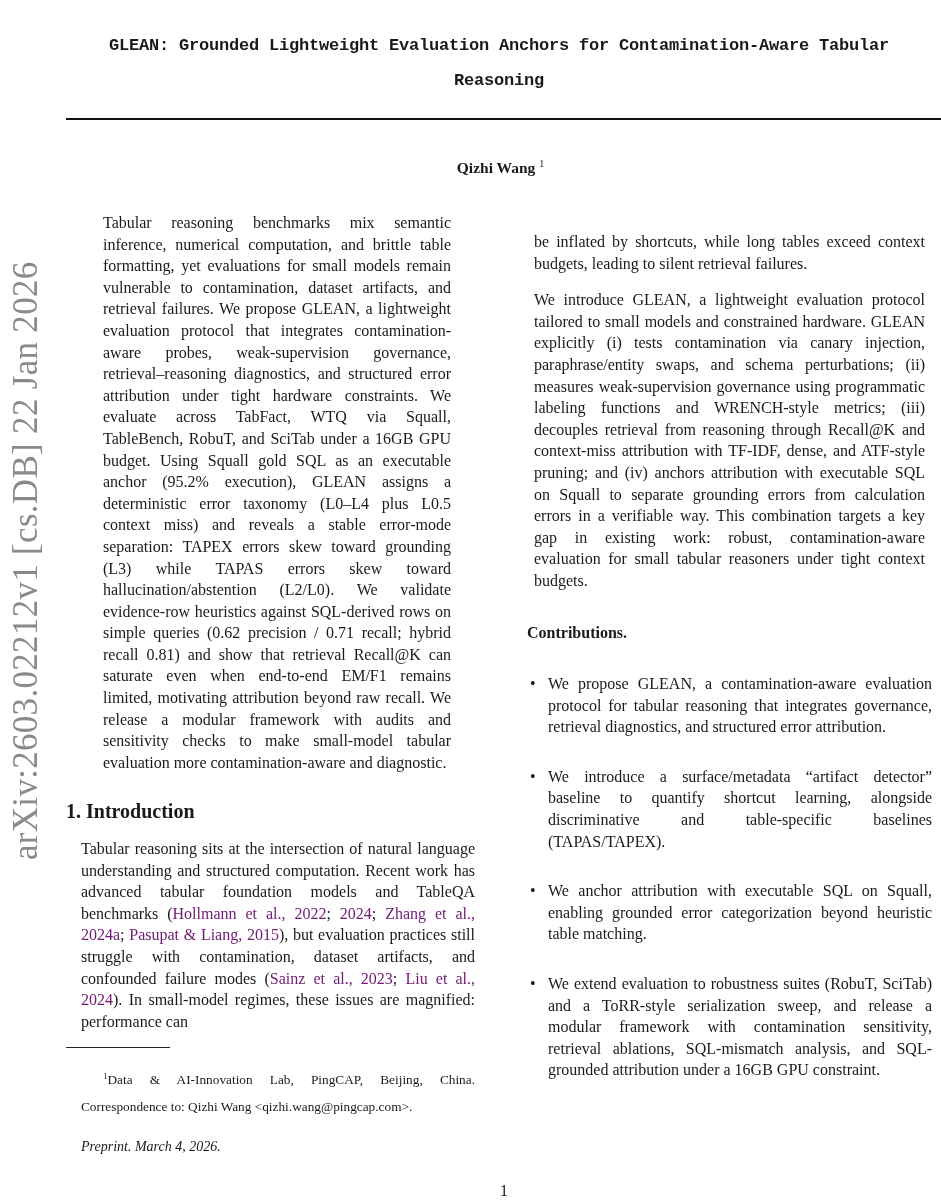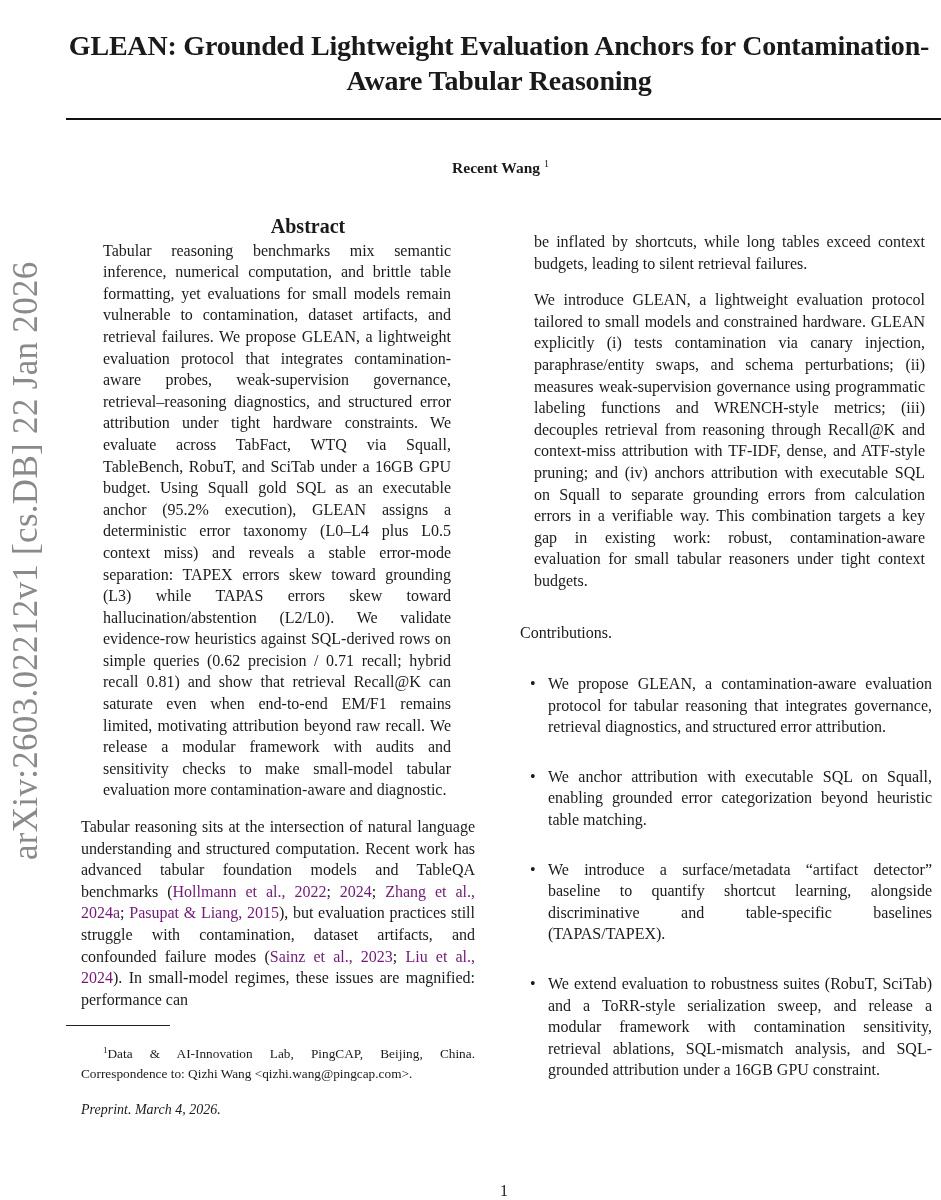--- a/index.html
+++ b/index.html
@@ -1,72 +1,72 @@
 <!DOCTYPE html>
 <html><head>
 <meta charset="utf-8">
 <style>
   html, body { margin:0; padding:0; background:#fff; }
   body { width:941px; height:1200px; position:relative; overflow:hidden;
          font-family:"Liberation Serif", "DejaVu Serif", serif; color:#1a1a1a; }
   .title { position:absolute; left:60px; right:3px; top:28px; text-align:center;
-           font-weight:bold; font-size:28px; line-height:35px; letter-spacing:-0.2px; }
+           font-weight:bold; font-size:17px; line-height:35px; letter-spacing:-0.2px;font-family:Liberation Mono, monospace; }
   .rule { position:absolute; left:66px; right:0; top:118px; height:2px; background:#111; }
   .author { position:absolute; left:60px; right:0; top:158px; text-align:center;
             font-weight:bold; font-size:15.5px; }
   .author sup { font-weight:normal; font-size:10px; }
   .sidebar { position:absolute; left:6px; top:860px; transform-origin:0 0; transform:rotate(-90deg);
              white-space:nowrap; font-size:35px; color:#8a8a8a; letter-spacing:0.3px; }
   .col { position:absolute; font-size:16px; line-height:21.6px; text-align:justify; }
   .left { left:66px; width:424px; top:212px; }
   .right { left:519px; width:421px; top:216px; }
   .abstract-h { text-align:center; font-weight:bold; font-size:20px; margin:4px 0 2px 60px; }
   .abstract-p { margin:0 0 0 37px; width:348px; }
   .sec-h { font-weight:bold; font-size:20px; margin:28px 0 12px 0; }
   p { margin:15px; }
   .cite { color:#701a75; }
   .fn-rule { width:104px; height:1px; background:#222; margin:10px 0 7px 0; }
-  .footnote { font-size:13.3px; line-height:19px; text-indent:22px; }
+  .footnote { font-size:13.3px; line-height:26px; text-indent:22px; }
   .footnote sup { font-size:9px; }
   .preprint { font-style:italic; font-size:14px; margin-top:16px; }
   .rp { margin-bottom:9px; }
-  .contrib-h { font-weight:normal; font-size:16px; margin:30px 0 30px 1px; }
+  .contrib-h { font-weight:bold; font-size:16px; margin:30px 0 30px 8px; }
   ul { list-style:none; margin:8px; padding:0; }
   li { position:relative; padding-left:21px; margin-bottom:28px; }
   li::before { content:"•"; position:absolute; left:3px; top:0; }
   .pagenum { position:absolute; left:0; width:1008px; top:1182px; text-align:center; font-size:16px; }
 </style>
 </head>
 <body>
 
 <div class="sidebar">arXiv:2603.02212v1  [cs.DB]  22 Jan 2026</div>
 
 <div class="title">GLEAN: Grounded Lightweight Evaluation Anchors for Contamination-Aware Tabular Reasoning</div>
 <div class="rule"></div>
 <div class="author">
-  <span>Recent Wang</span>
+  <span>Qizhi Wang</span>
   <sup>1</sup>
 </div>
 
 <div class="col left">
-  <div class="abstract-h">Abstract</div>
   <p class="abstract-p">Tabular reasoning benchmarks mix semantic inference, numerical computation, and brittle table formatting, yet evaluations for small models remain vulnerable to contamination, dataset artifacts, and retrieval failures. We propose GLEAN, a lightweight evaluation protocol that integrates contamination-aware probes, weak-supervision governance, retrieval–reasoning diagnostics, and structured error attribution under tight hardware constraints. We evaluate across TabFact, WTQ via Squall, TableBench, RobuT, and SciTab under a 16GB GPU budget. Using Squall gold SQL as an executable anchor (95.2% execution), GLEAN assigns a deterministic error taxonomy (L0–L4 plus L0.5 context miss) and reveals a stable error-mode separation: TAPEX errors skew toward grounding (L3) while TAPAS errors skew toward hallucination/abstention (L2/L0). We validate evidence-row heuristics against SQL-derived rows on simple queries (0.62 precision / 0.71 recall; hybrid recall 0.81) and show that retrieval Recall@K can saturate even when end-to-end EM/F1 remains limited, motivating attribution beyond raw recall. We release a modular framework with audits and sensitivity checks to make small-model tabular evaluation more contamination-aware and diagnostic.</p>
 
+  <div class="sec-h">1. Introduction</div>
   <p><span>Tabular reasoning sits at the intersection of natural language understanding and structured computation. Recent work has advanced tabular foundation models and TableQA benchmarks (</span><a class="cite">Hollmann et al., 2022</a><span>; </span><a class="cite">2024</a><span>; </span><a class="cite">Zhang et al., 2024a</a><span>; </span><a class="cite">Pasupat &amp; Liang, 2015</a><span>), but evaluation practices still struggle with contamination, dataset artifacts, and confounded failure modes (</span><a class="cite">Sainz et al., 2023</a><span>; </span><a class="cite">Liu et al., 2024</a><span id="p1c-left">). In small-model regimes, these issues are magnified: performance can</span></p>
 
   <div class="fn-rule"></div>
   <p class="footnote"><sup>1</sup><span>Data &amp; AI-Innovation Lab, PingCAP, Beijing, China. Correspondence to: Qizhi Wang &lt;qizhi.wang@pingcap.com&gt;.</span></p>
   <p class="preprint">Preprint. March 4, 2026.</p>
 </div>
 
 <div class="col right">
   <p class="rp" id="p1c-right">be inflated by shortcuts, while long tables exceed context budgets, leading to silent retrieval failures.</p>
   <p class="rp">We introduce GLEAN, a lightweight evaluation protocol tailored to small models and constrained hardware. GLEAN explicitly (i) tests contamination via canary injection, paraphrase/entity swaps, and schema perturbations; (ii) measures weak-supervision governance using programmatic labeling functions and WRENCH-style metrics; (iii) decouples retrieval from reasoning through Recall@K and context-miss attribution with TF-IDF, dense, and ATF-style pruning; and (iv) anchors attribution with executable SQL on Squall to separate grounding errors from calculation errors in a verifiable way. This combination targets a key gap in existing work: robust, contamination-aware evaluation for small tabular reasoners under tight context budgets.</p>
   <div class="contrib-h">Contributions.</div>
   <ul>
     <li>We propose GLEAN, a contamination-aware evaluation protocol for tabular reasoning that integrates governance, retrieval diagnostics, and structured error attribution.</li>
+    <li>We introduce a surface/metadata “artifact detector” baseline to quantify shortcut learning, alongside discriminative and table-specific baselines (TAPAS/TAPEX).</li>
     <li>We anchor attribution with executable SQL on Squall, enabling grounded error categorization beyond heuristic table matching.</li>
-    <li>We introduce a surface/metadata “artifact detector” baseline to quantify shortcut learning, alongside discriminative and table-specific baselines (TAPAS/TAPEX).</li>
     <li>We extend evaluation to robustness suites (RobuT, SciTab) and a ToRR-style serialization sweep, and release a modular framework with contamination sensitivity, retrieval ablations, SQL-mismatch analysis, and SQL-grounded attribution under a 16GB GPU constraint.</li>
   </ul>
 </div>
 
 <div class="pagenum">1</div>
 
 </body></html>

